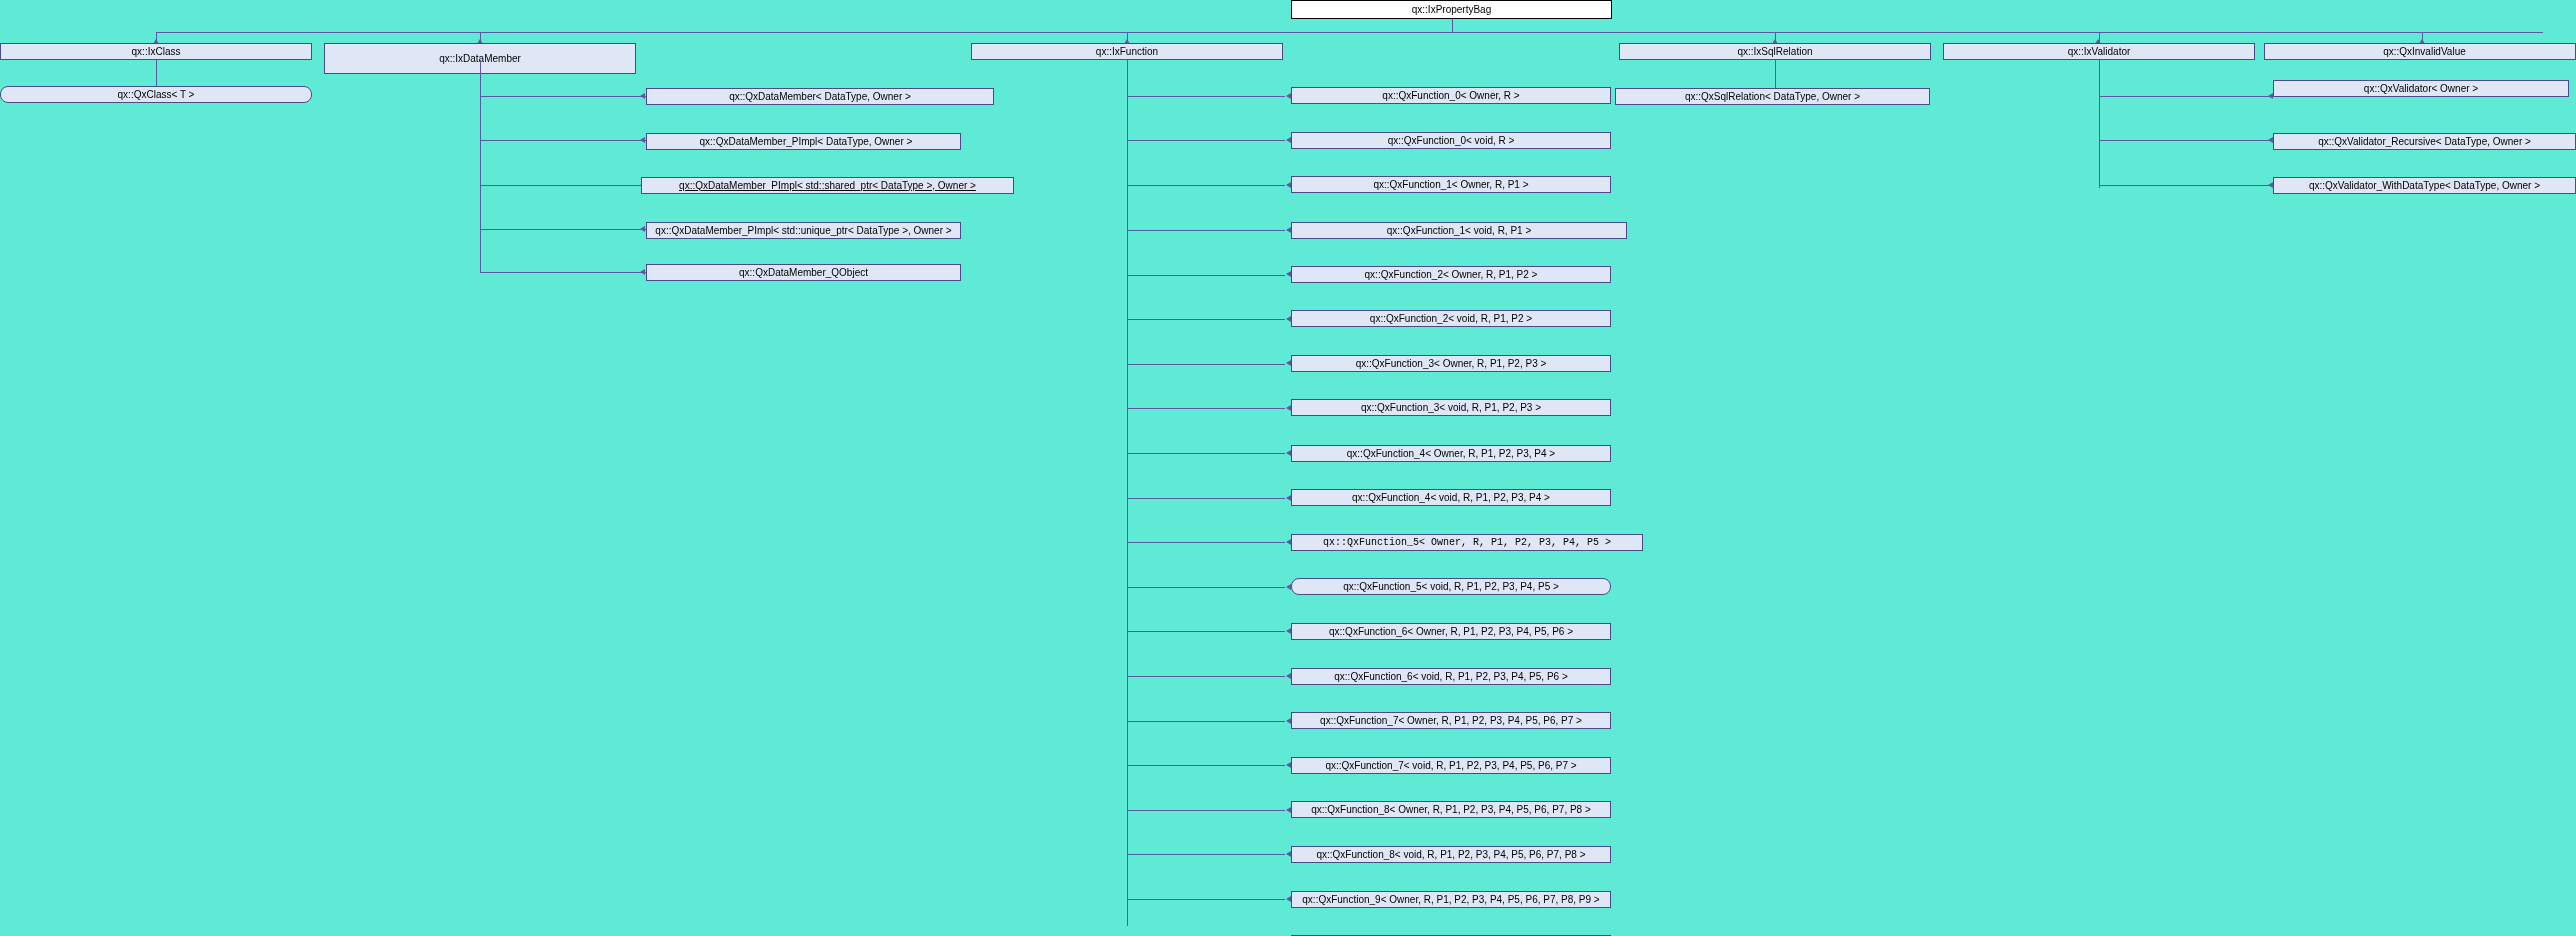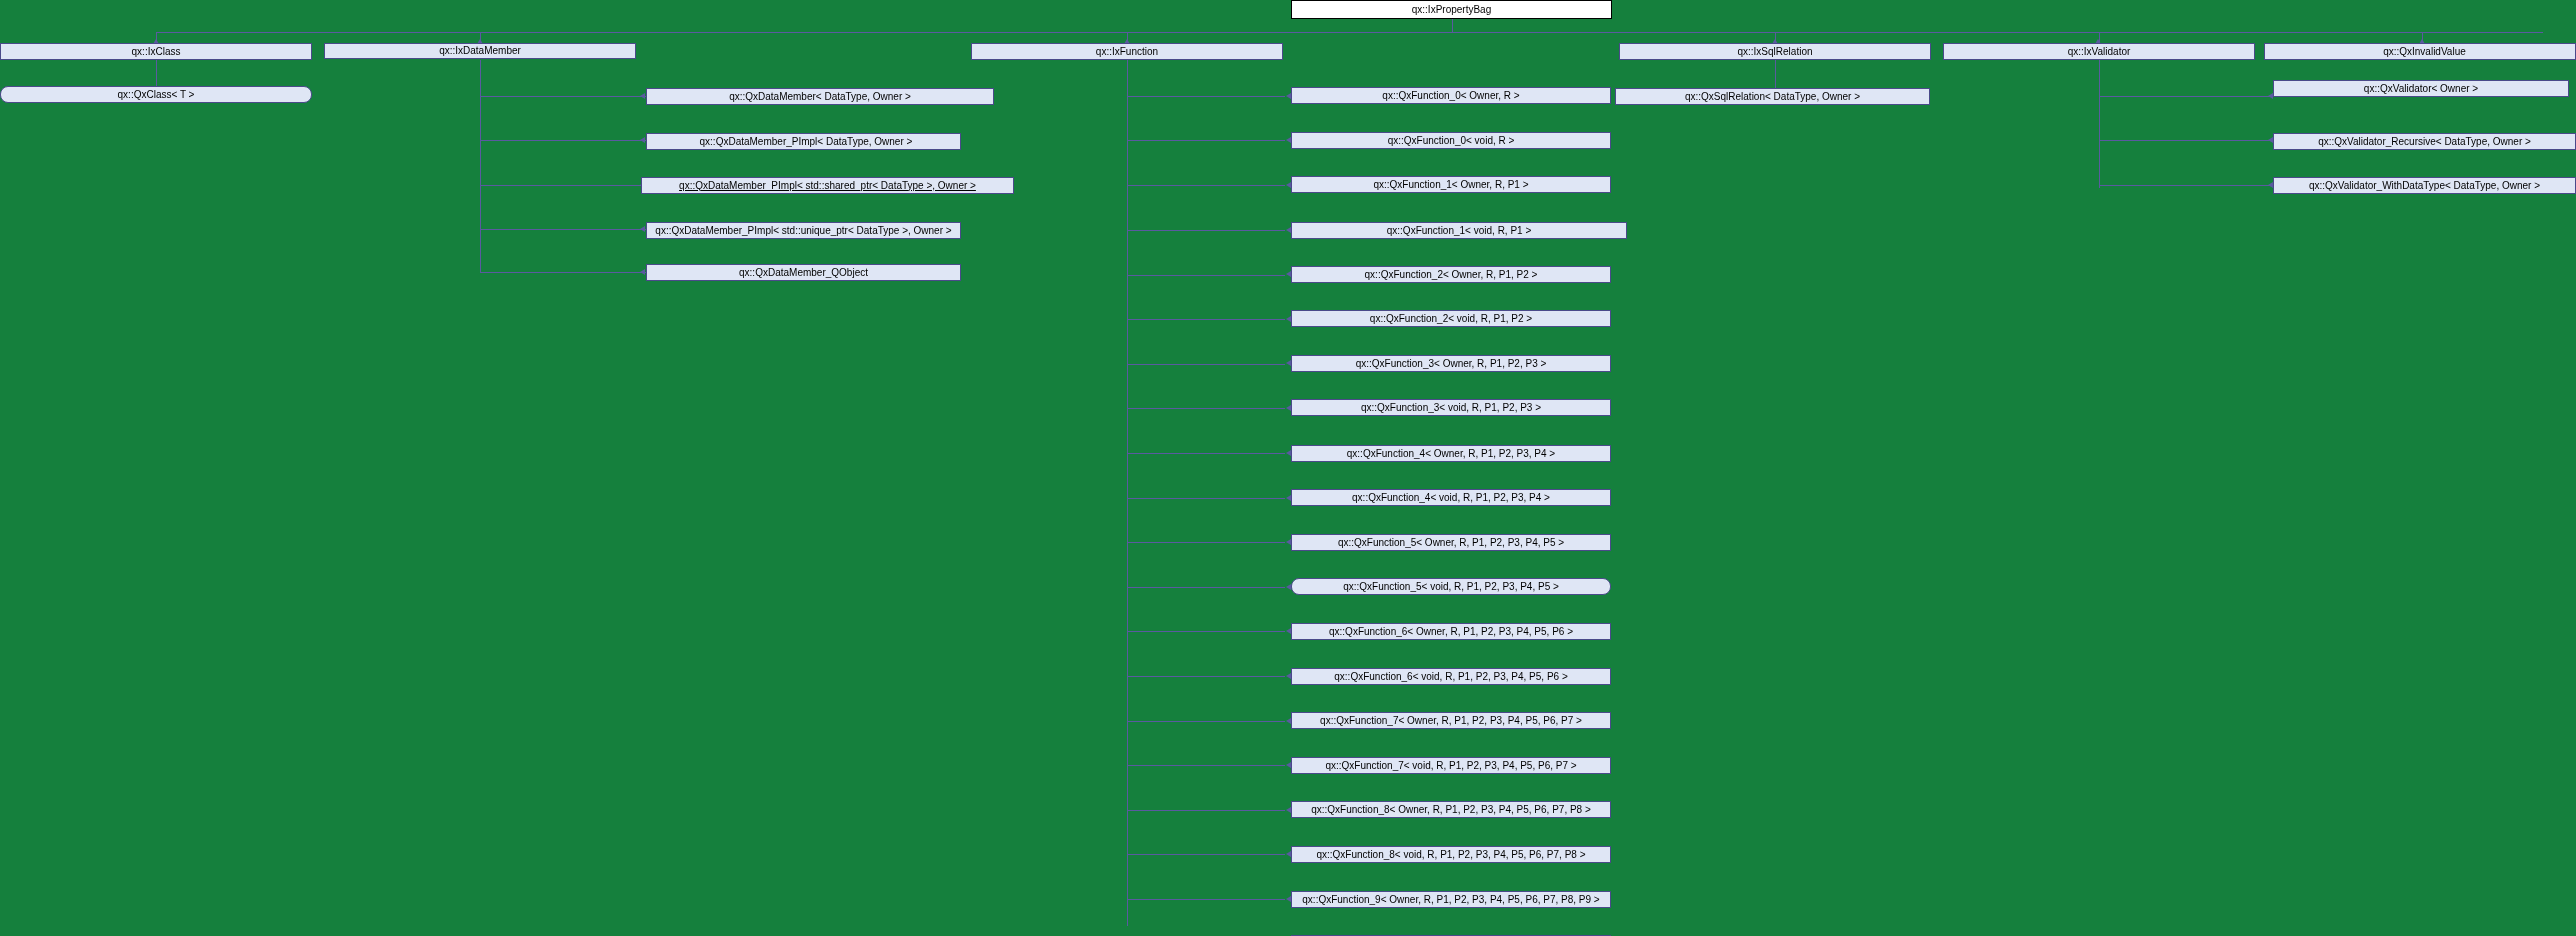--- a/index.html
+++ b/index.html
@@ -4,21 +4,21 @@
 <style>
   html, body {
     margin: 0;
     padding: 0;
     background: #ffffff;
   }
   #canvas {
     position: relative;
     width: 2576px;
     height: 936px;
-    background: #15803d;
+    background: #5eead4;
     font-family: "Liberation Sans", sans-serif;
     overflow: hidden;
   }
   .node {
     position: absolute;
     box-sizing: border-box;
     border: 0.8px solid #4a4a8a;
     background: #dfe6f5;
     color: #000000;
     font-size: 10px;
@@ -81,21 +81,21 @@
   <div class="edge v" style="left:1775px; top:32px; height:12.5px;"></div>
   <div class="arrow-up" style="left:1772px; top:39px;"></div>
 
   <div class="edge v" style="left:2099px; top:32px; height:12.5px;"></div>
   <div class="arrow-up" style="left:2095px; top:39px;"></div>
 
   <div class="edge v" style="left:2422px; top:32px; height:12.5px;"></div>
   <div class="arrow-up" style="left:2419px; top:39px;"></div>
 
   <div class="node" style="left:0px; top:43px; width:312px; height:17px;">qx::IxClass</div>
-  <div class="node" style="left:324px; top:43px; width:312px; height:16px;">qx::IxDataMember</div>
+  <div class="node" style="left:324px; top:43px; width:312px; height:31px;">qx::IxDataMember</div>
   <div class="node" style="left:971px; top:43px; width:312px; height:17px;">qx::IxFunction</div>
   <div class="node" style="left:1619px; top:43px; width:312px; height:17px;">qx::IxSqlRelation</div>
   <div class="node" style="left:1943px; top:43px; width:312px; height:17px;">qx::IxValidator</div>
   <div class="node" style="left:2264px; top:43px; width:312px; height:17px;padding-left:12px;">qx::QxInvalidValue</div>
 
   <div class="edge v" style="left:156px; top:60px; height:34px;"></div>
   <div class="edge h" style="left:156px; top:94px; width:6.2px;"></div>
   <div class="arrow-left" style="left:157px; top:90px;"></div>
   <div class="node" style="left:0px; top:86px; width:312px; height:17px;border-radius:8px;">qx::QxClass&lt; T &gt;</div>
 
@@ -168,21 +168,21 @@
       <div class="arrow-left" style="left: 1286px; top: 405px;"></div>
       <div class="node" style="left: 1291px; top: 399px; width: 320px; height: 17px;">qx::QxFunction_3&lt; void, R, P1, P2, P3 &gt;</div>
       <div class="edge h" style="left: 1127px; top: 453px; width: 158px;"></div>
       <div class="arrow-left" style="left: 1286px; top: 450px;"></div>
       <div class="node" style="left: 1291px; top: 445px; width: 320px; height: 17px;">qx::QxFunction_4&lt; Owner, R, P1, P2, P3, P4 &gt;</div>
       <div class="edge h" style="left: 1127px; top: 498px; width: 158px;"></div>
       <div class="arrow-left" style="left: 1286px; top: 495px;"></div>
       <div class="node" style="left: 1291px; top: 489px; width: 320px; height: 17px;">qx::QxFunction_4&lt; void, R, P1, P2, P3, P4 &gt;</div>
       <div class="edge h" style="left: 1127px; top: 542px; width: 158px;"></div>
       <div class="arrow-left" style="left: 1286px; top: 539px;"></div>
-      <div class="node" style="left: 1291px; top: 534px; width: 320px; height: 17px;">qx::QxFunction_5&lt; Owner, R, P1, P2, P3, P4, P5 &gt;</div>
+      <div class="node" style="left: 1291px; top: 534px; width: 352px; height: 17px; font-family: Liberation Mono, monospace;">qx::QxFunction_5&lt; Owner, R, P1, P2, P3, P4, P5 &gt;</div>
       <div class="edge h" style="left: 1127px; top: 587px; width: 158px;"></div>
       <div class="arrow-left" style="left: 1286px; top: 584px;"></div>
       <div class="node" style="left: 1291px; top: 578px; width: 320px; height: 17px; border-radius: 8px;">qx::QxFunction_5&lt; void, R, P1, P2, P3, P4, P5 &gt;</div>
       <div class="edge h" style="left: 1127px; top: 631px; width: 158px;"></div>
       <div class="arrow-left" style="left: 1286px; top: 628px;"></div>
       <div class="node" style="left: 1291px; top: 623px; width: 320px; height: 17px;">qx::QxFunction_6&lt; Owner, R, P1, P2, P3, P4, P5, P6 &gt;</div>
       <div class="edge h" style="left: 1127px; top: 676px; width: 158px;"></div>
       <div class="arrow-left" style="left: 1286px; top: 673px;"></div>
       <div class="node" style="left: 1291px; top: 668px; width: 320px; height: 17px;">qx::QxFunction_6&lt; void, R, P1, P2, P3, P4, P5, P6 &gt;</div>
       <div class="edge h" style="left: 1127px; top: 721px; width: 158px;"></div>

